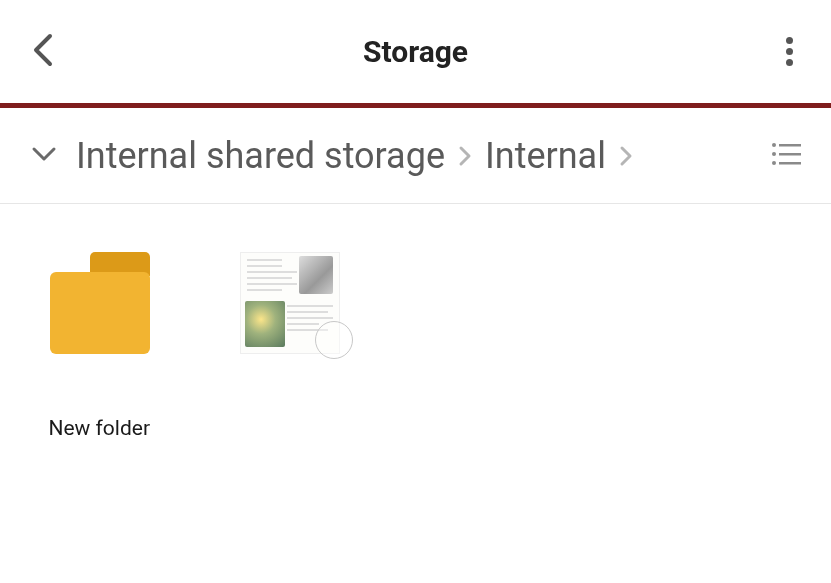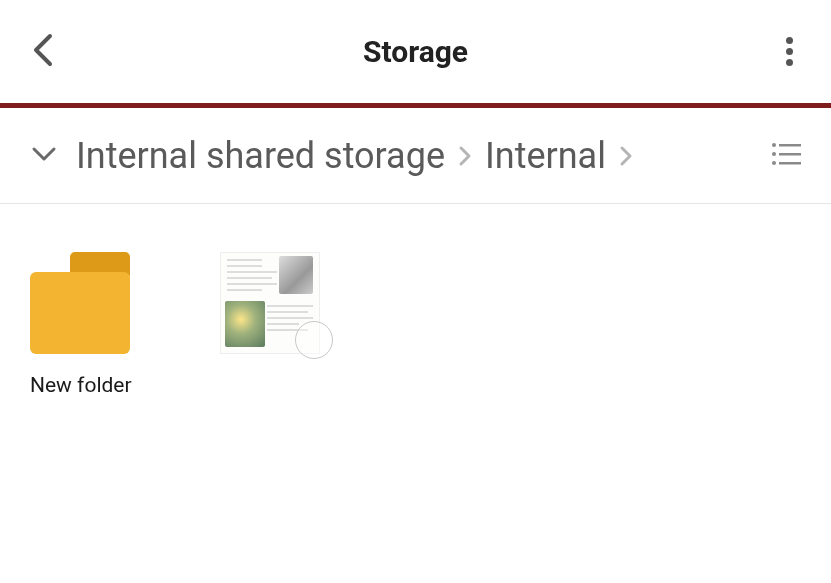--- a/index.html
+++ b/index.html
@@ -53,23 +53,24 @@
     }
     .view-toggle { cursor: pointer; }
     .content {
       padding: 48px 30px;
       display: flex;
       gap: 70px;
     }
     .item {
       display: flex;
       flex-direction: column;
-      align-items: flex-start;
+      align-items: flex-end;
       width: 120px;
       cursor: pointer;
+      gap: 43px;
     }
     .folder-icon {
       width: 100px;
       height: 102px;
       position: relative;
       margin-bottom: 18px;
     }
     .folder-shape {
       position: absolute;
       width: 100px;

